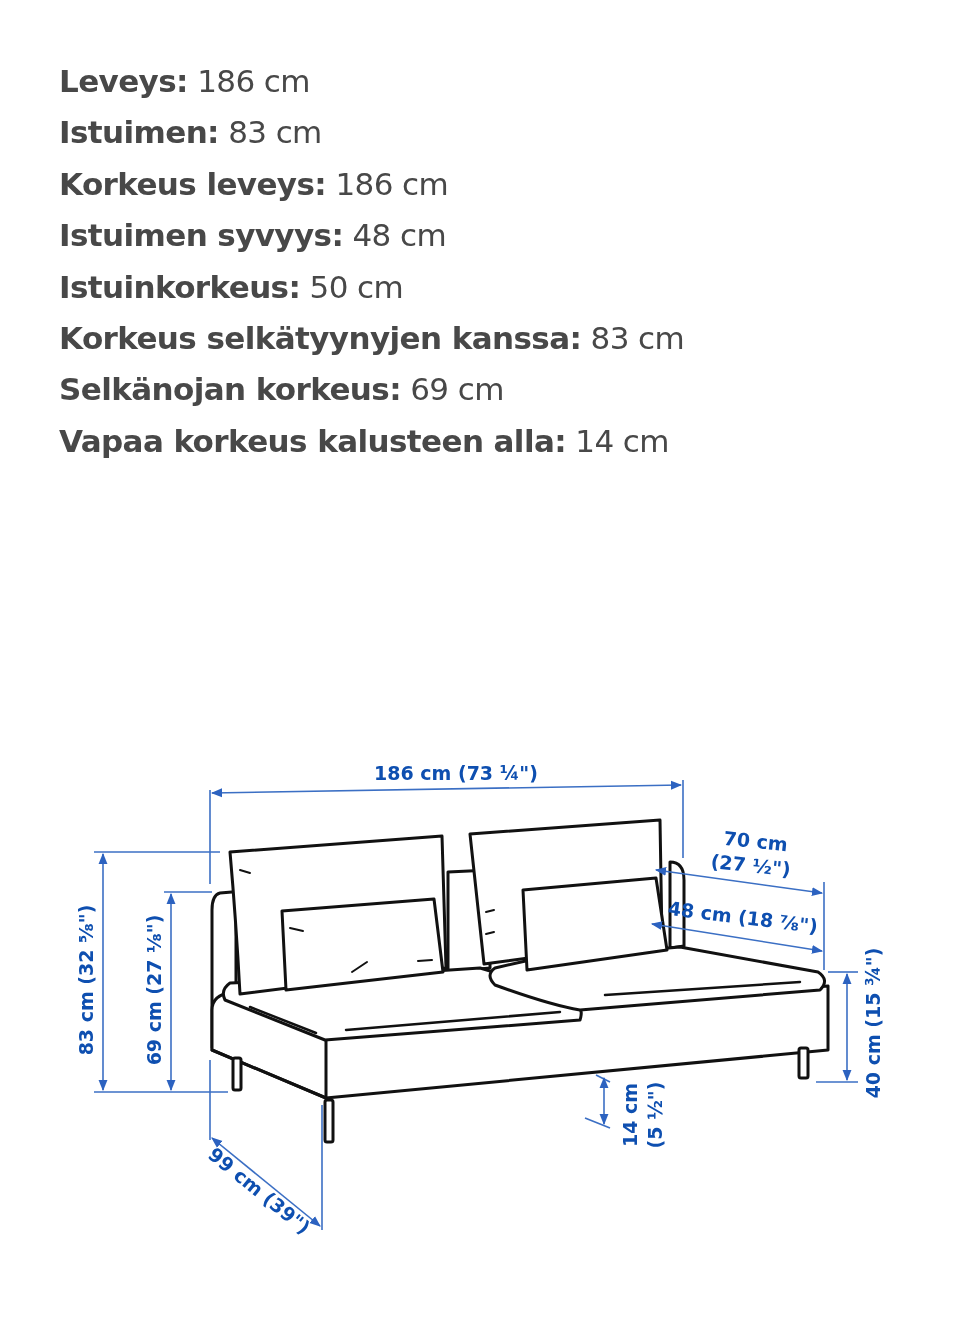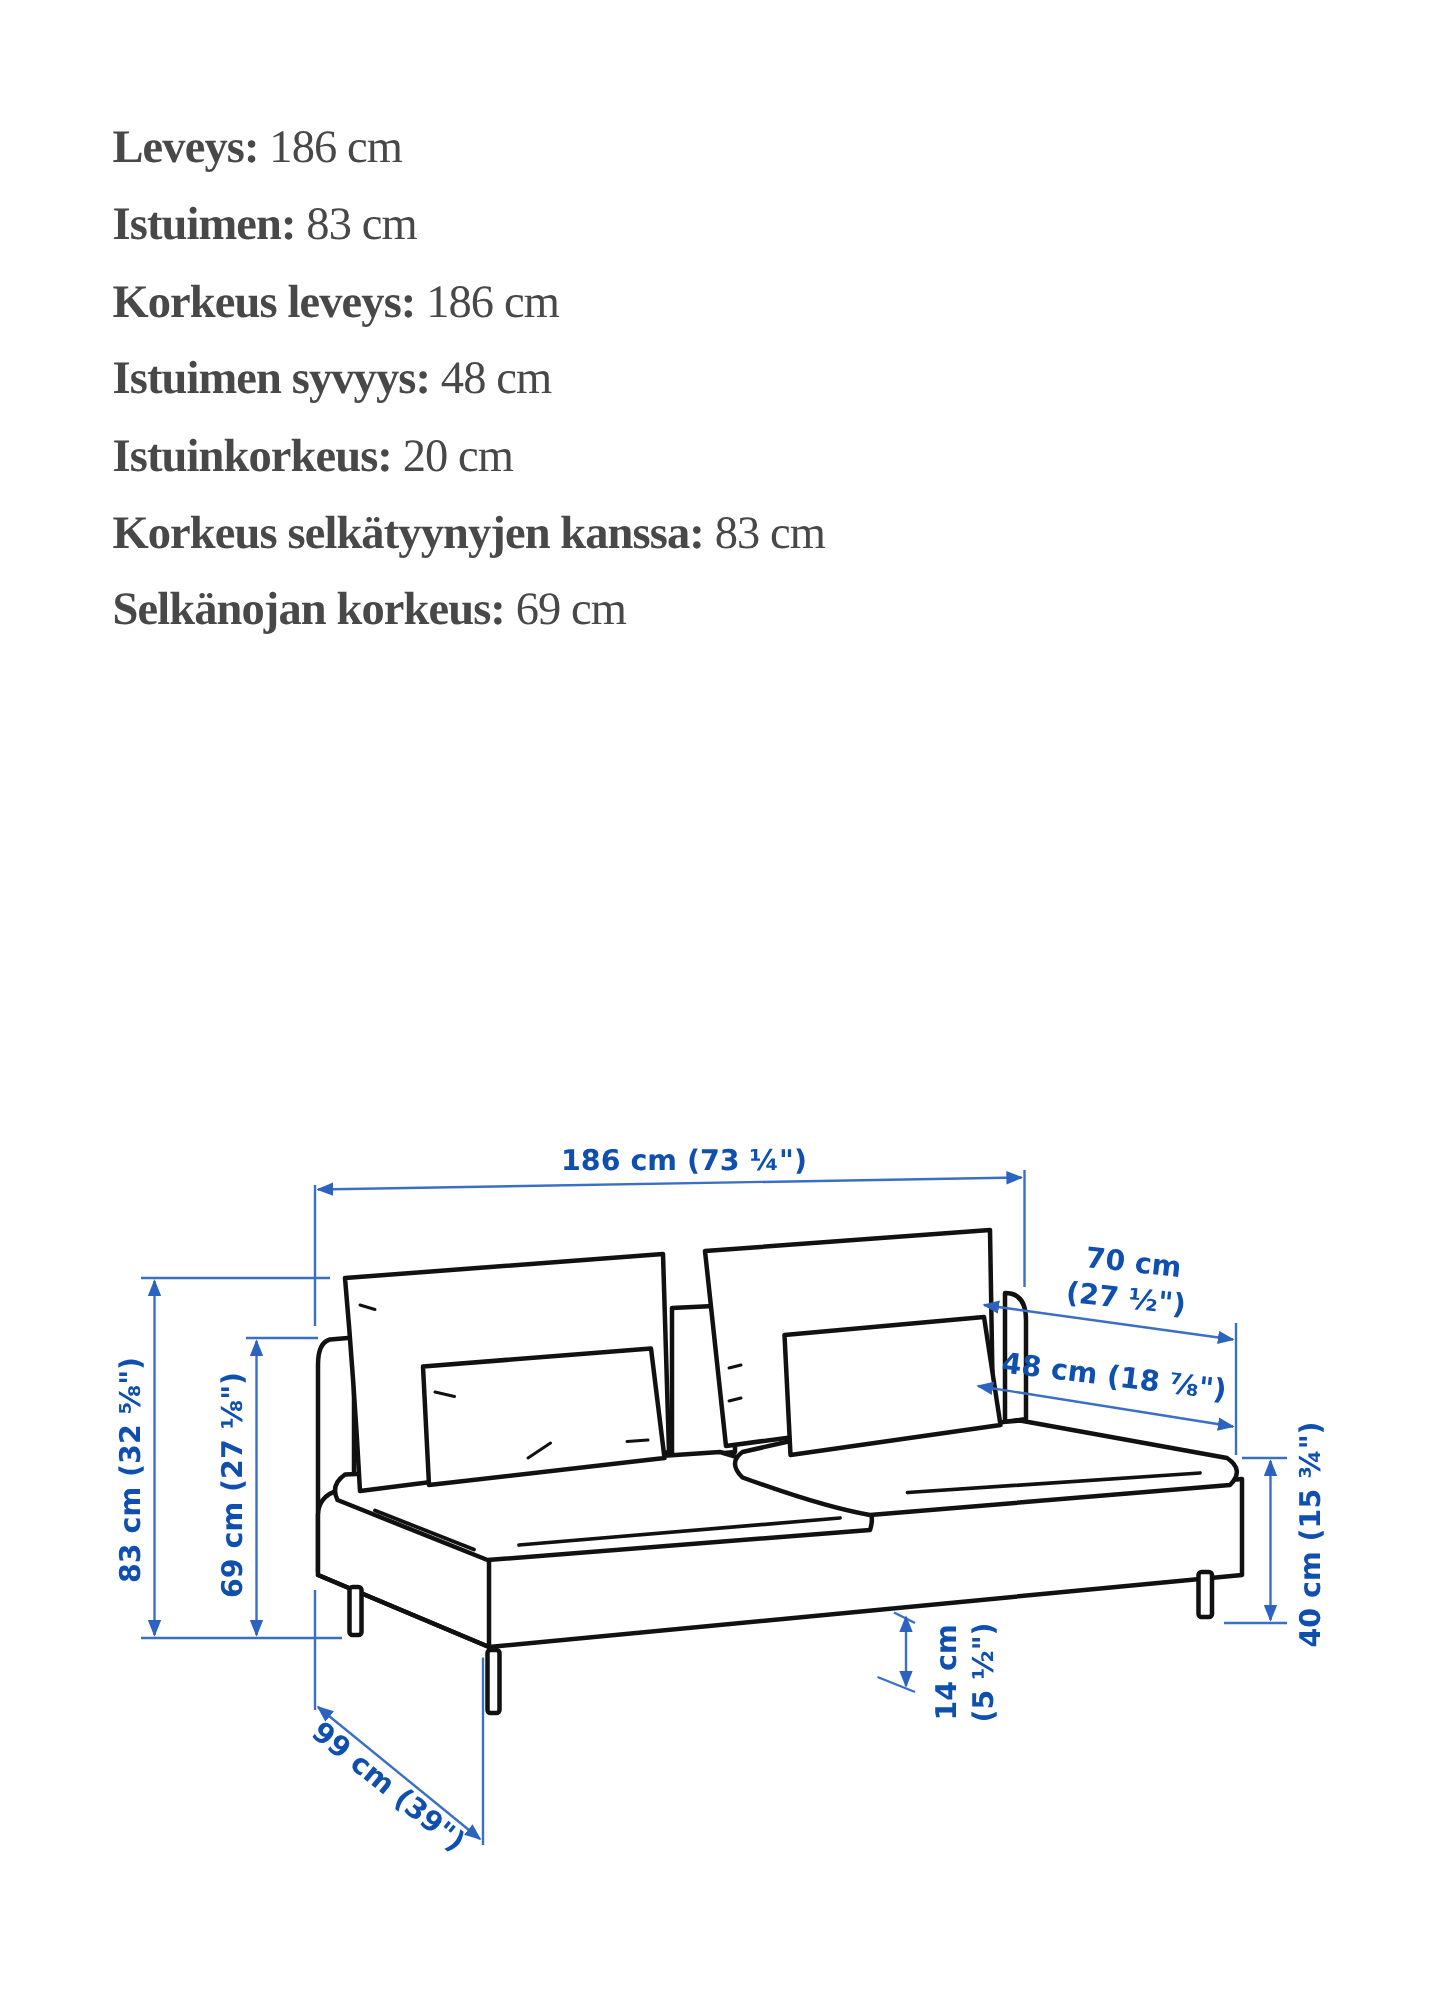--- a/index.html
+++ b/index.html
@@ -1,36 +1,37 @@
 <!DOCTYPE html>
 <html><head>
 <meta charset="utf-8">
 <style>
   html, body { margin: 0; padding: 0; background: #ffffff; }
   body { width: 960px; height: 1336px; position: relative; overflow: hidden;
          font-family: "DejaVu Sans", sans-serif; color: #484848; }
-  .specs { position: absolute; left: 59px; top: 56px; margin: 16px; padding: 0; list-style: none; font-family: Liberation Serif, serif; }
+  .specs { position: absolute; left: 59px; top: 56px; margin: 0; padding: 0; list-style: none; }
   .spec-row { font-size: 31px; line-height: 51.4px; height: 51.4px; white-space: nowrap;
               letter-spacing: -0.6px; }
   .spec-label { font-weight: bold; color: #484848; }
   .spec-value { font-weight: normal; color: #484848; }
   .diagram { position: absolute; left: 0; top: 740px; width: 960px; height: 520px; }
   .dim-text { font-family: "DejaVu Sans", sans-serif; font-weight: bold; fill: #0e4fb0; font-size: 19px; }
 </style>
 </head>
 <body>
 
 <ul class="specs">
   <li class="spec-row"><span class="spec-label">Leveys:</span> <span class="spec-value">186 cm</span></li>
   <li class="spec-row"><span class="spec-label">Istuimen:</span> <span class="spec-value">83 cm</span></li>
   <li class="spec-row"><span class="spec-label">Korkeus leveys:</span> <span class="spec-value">186 cm</span></li>
   <li class="spec-row"><span class="spec-label">Istuimen syvyys:</span> <span class="spec-value">48 cm</span></li>
-  <li class="spec-row"><span class="spec-label">Istuinkorkeus:</span> <span class="spec-value">20 cm</span></li>
+  <li class="spec-row"><span class="spec-label">Istuinkorkeus:</span> <span class="spec-value">50 cm</span></li>
   <li class="spec-row"><span class="spec-label">Korkeus selkätyynyjen kanssa:</span> <span class="spec-value">83 cm</span></li>
   <li class="spec-row"><span class="spec-label">Selkänojan korkeus:</span> <span class="spec-value">69 cm</span></li>
+  <li class="spec-row"><span class="spec-label">Vapaa korkeus kalusteen alla:</span> <span class="spec-value">14 cm</span></li>
 </ul>
 
 <svg class="diagram" viewBox="0 740 960 520" width="960" height="520">
   <defs>
     <marker id="arr" viewBox="0 0 10 10" refX="9" refY="5" markerWidth="7" markerHeight="7" orient="auto-start-reverse">
       <path d="M0,1 L10,5 L0,9 z" fill="#2c62c0"></path>
     </marker>
   </defs>
 
   <g fill="#ffffff" stroke="#111" stroke-width="3" stroke-linejoin="round" stroke-linecap="round">

